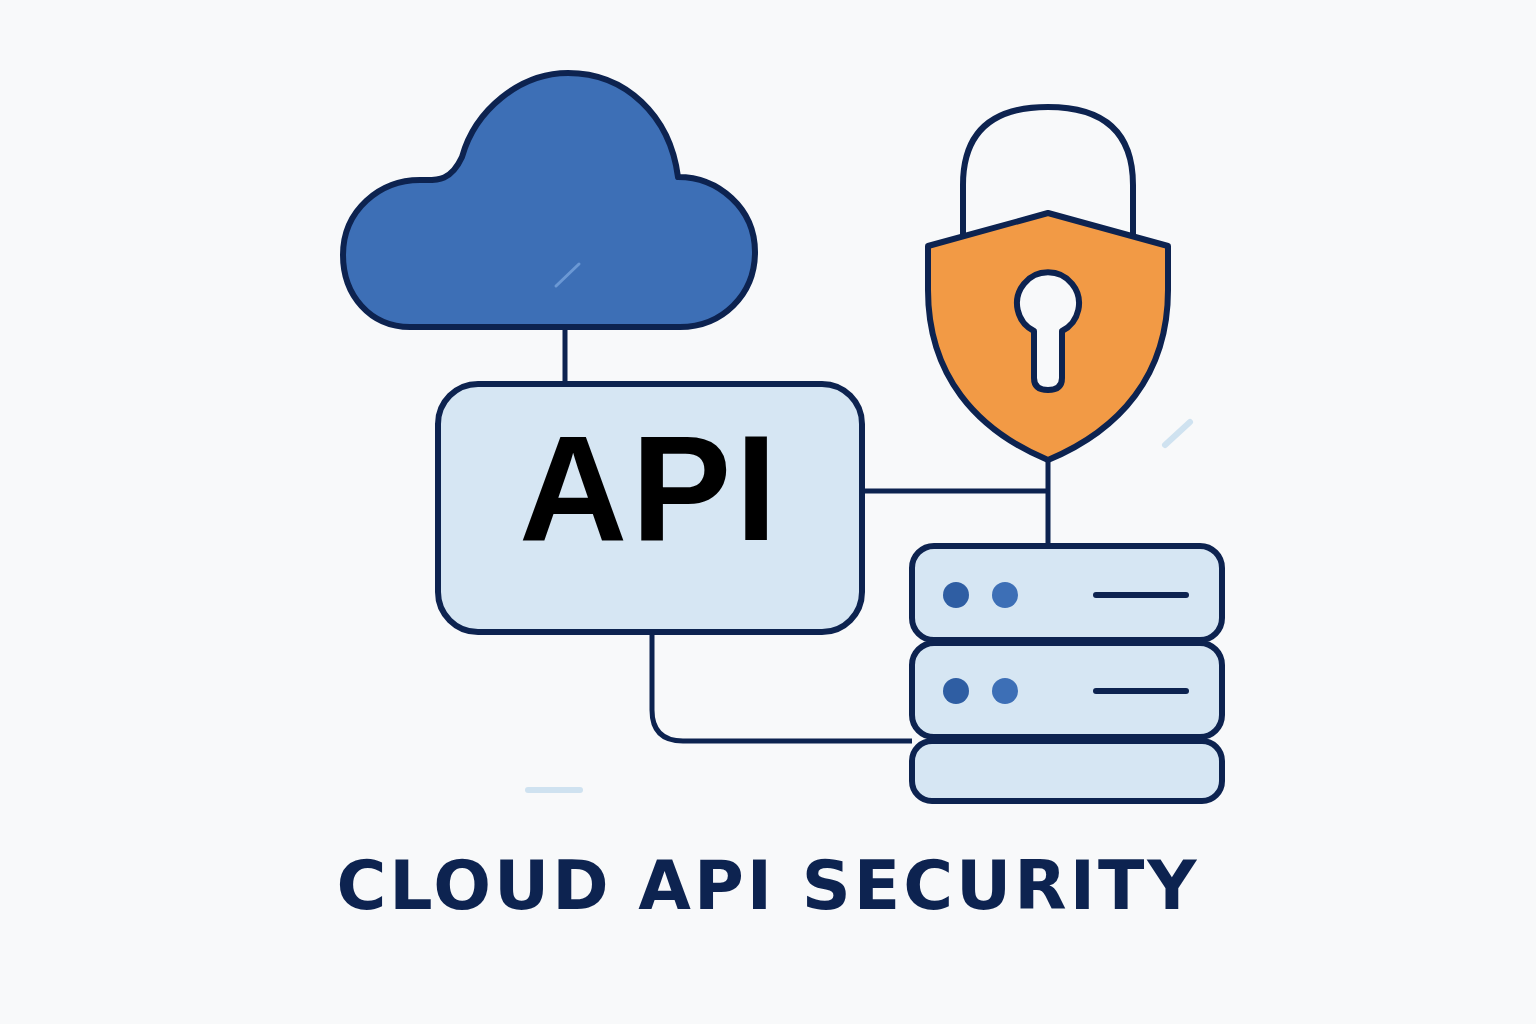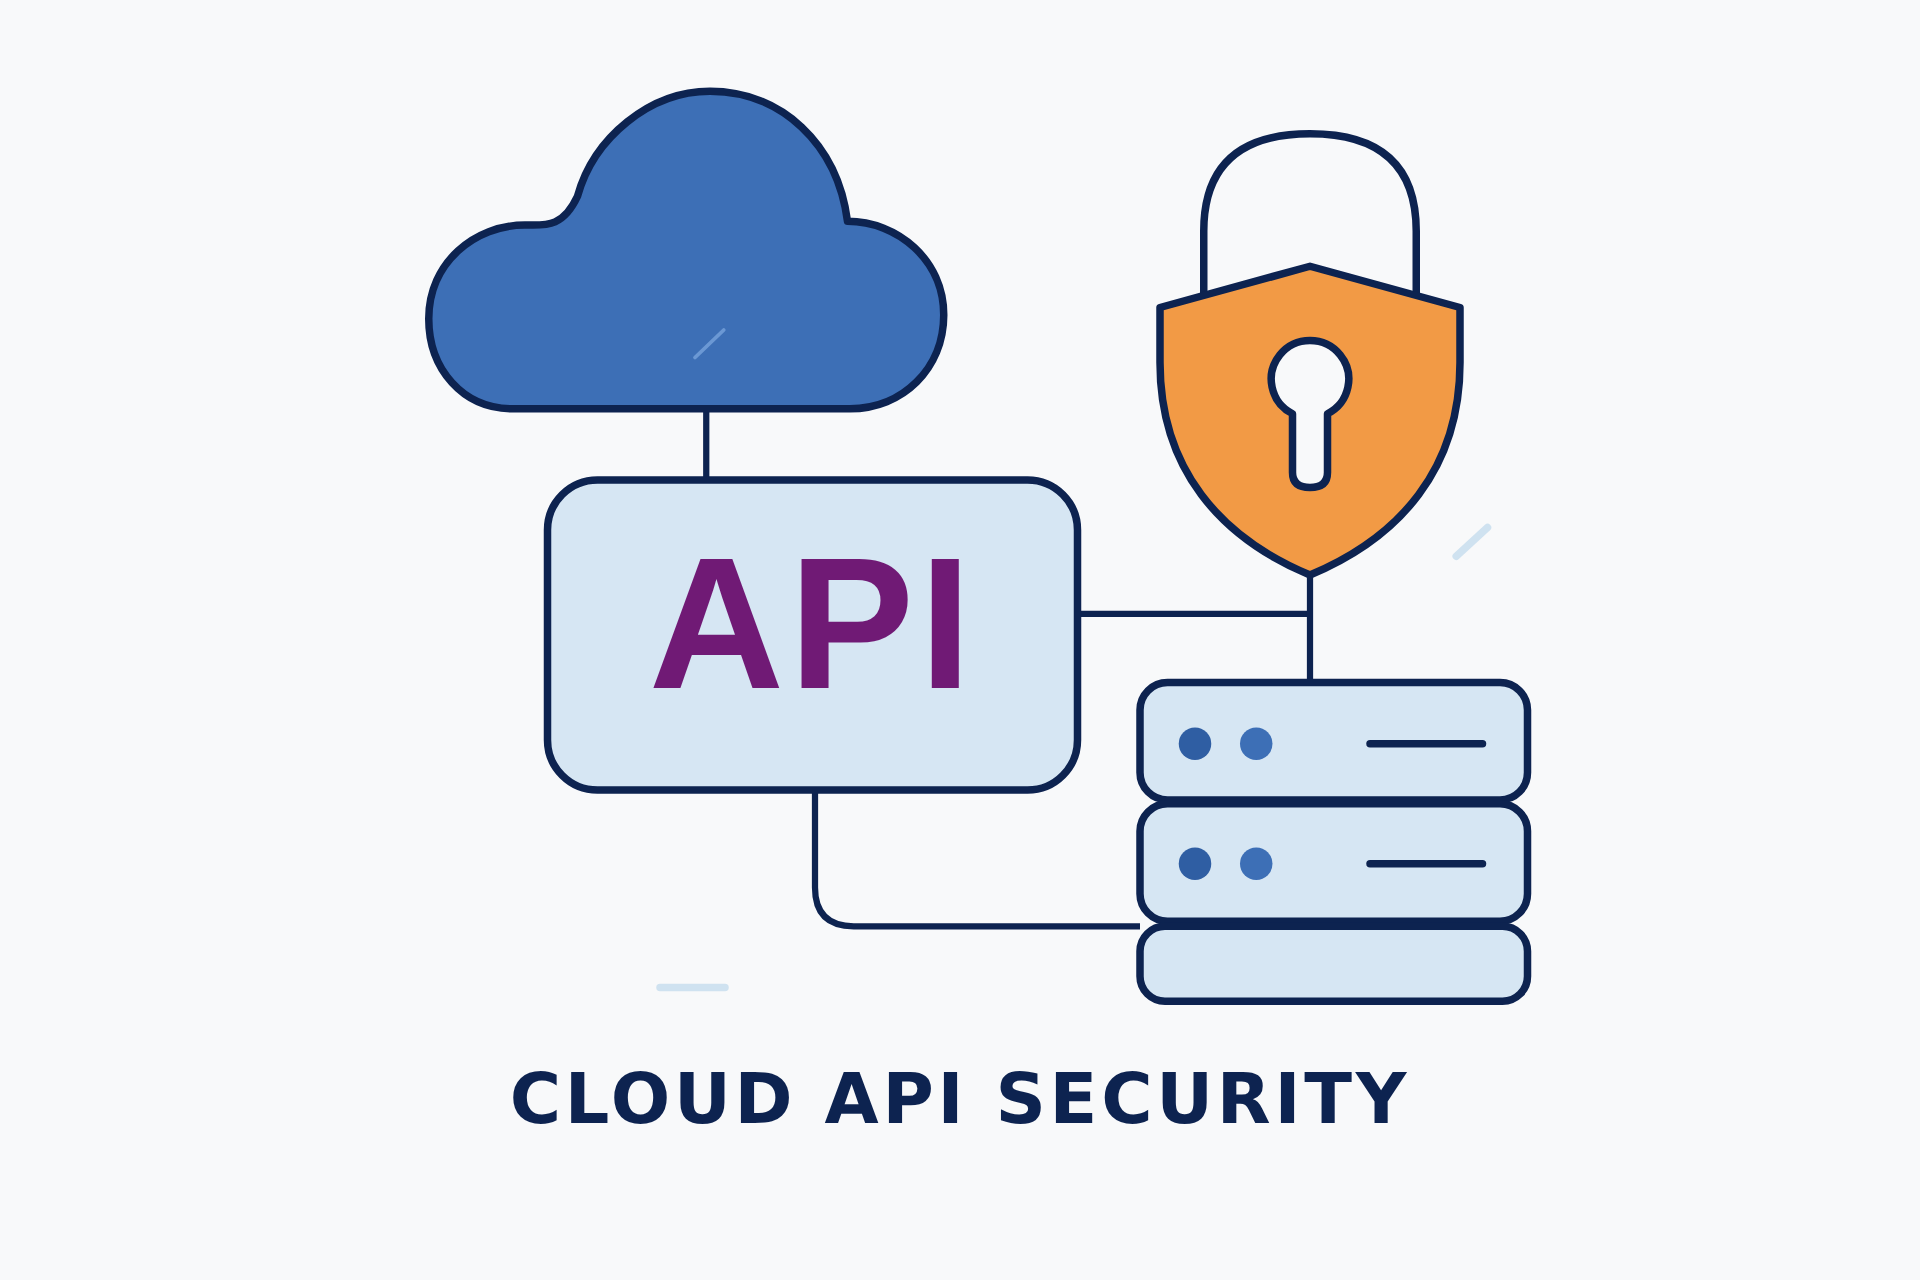--- a/index.html
+++ b/index.html
@@ -4,33 +4,33 @@
   <style>
     html, body { margin: 0; padding: 0; }
     body {
       width: 1536px; height: 1024px; overflow: hidden;
       background: #f8f9fa;
       position: relative;
     }
     .canvas { position: absolute; left: 0; top: 0; width: 1536px; height: 1024px; }
     .api-label {
       position: absolute;
-      left: 438px; top: 374px; width: 424px; height: 248px;
+      left: 438px; top: 364px; width: 424px; height: 248px;
       display: flex; align-items: center; justify-content: center;
       font-family: "Liberation Sans", sans-serif;
       font-weight: 700; font-size: 150px; letter-spacing: 4px;
-      color: #701a75;
+      color: #000000;
       line-height: 1;
     }
     .title {
       position: absolute;
       left: 0; top: 852px; width: 1536px;
       text-align: center;
       font-family: "DejaVu Sans", sans-serif;
-      font-weight: 700; font-size: 56px; letter-spacing: 3px;
+      font-weight: 700; font-size: 68px; letter-spacing: 3px;
       color: #0d2350;
       line-height: 1;
     }
   </style>
 </head>
 <body>
 
 <svg class="canvas" width="1536" height="1024" viewBox="0 0 1536 1024">
 
   <line x1="528" y1="790" x2="580" y2="790" stroke="#cfe2f0" stroke-width="6" stroke-linecap="round"></line>

